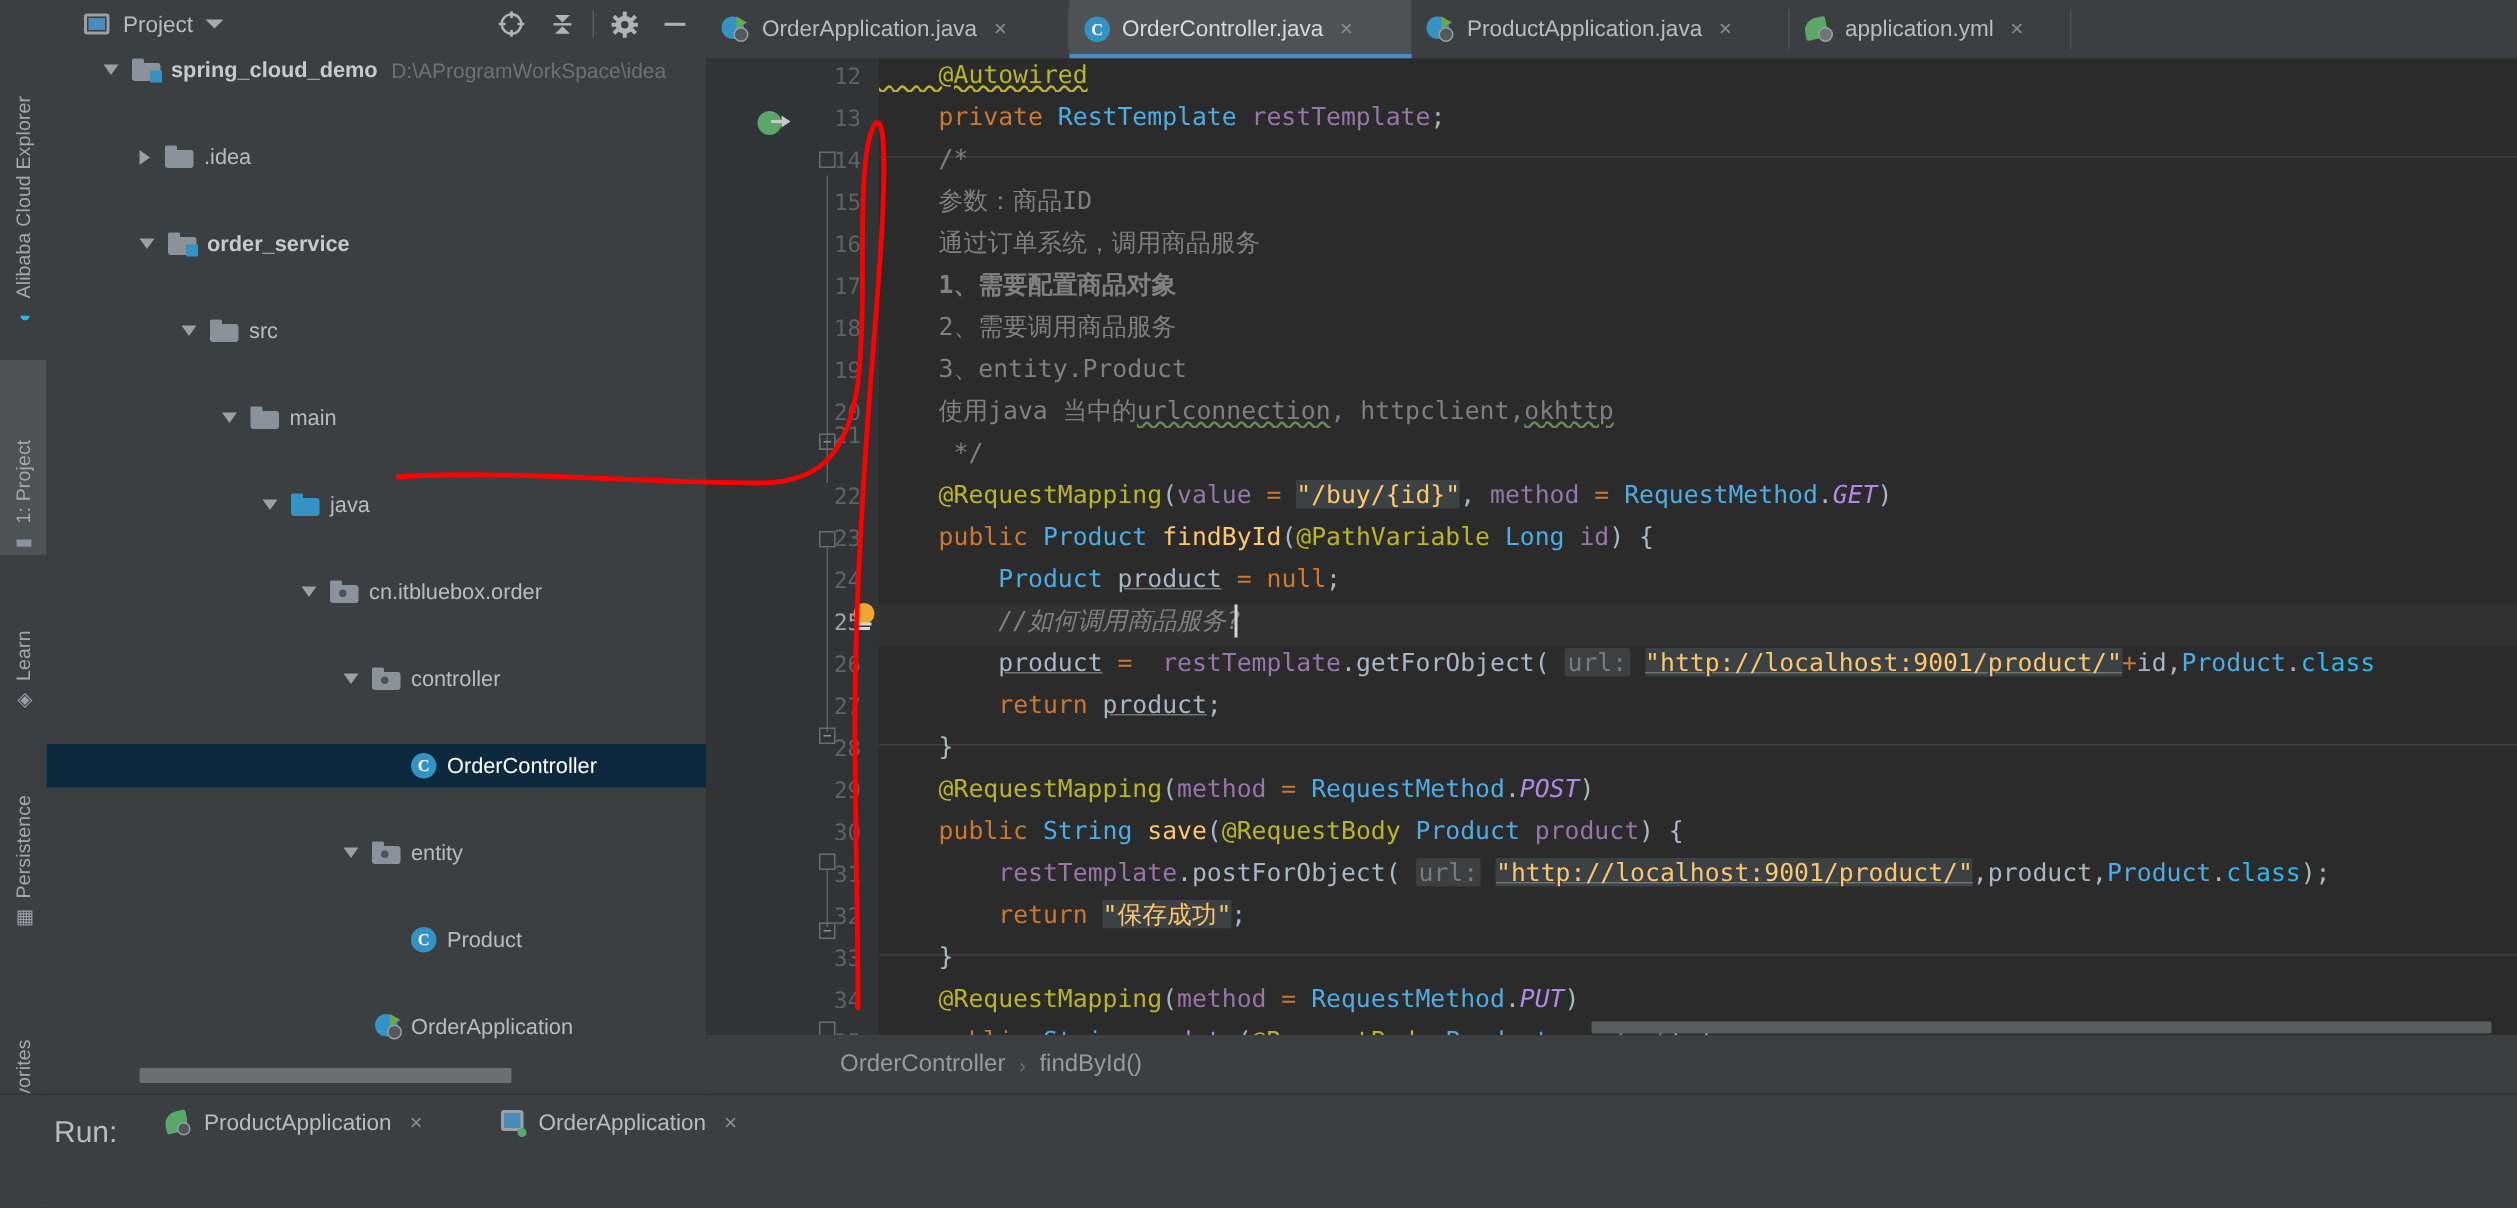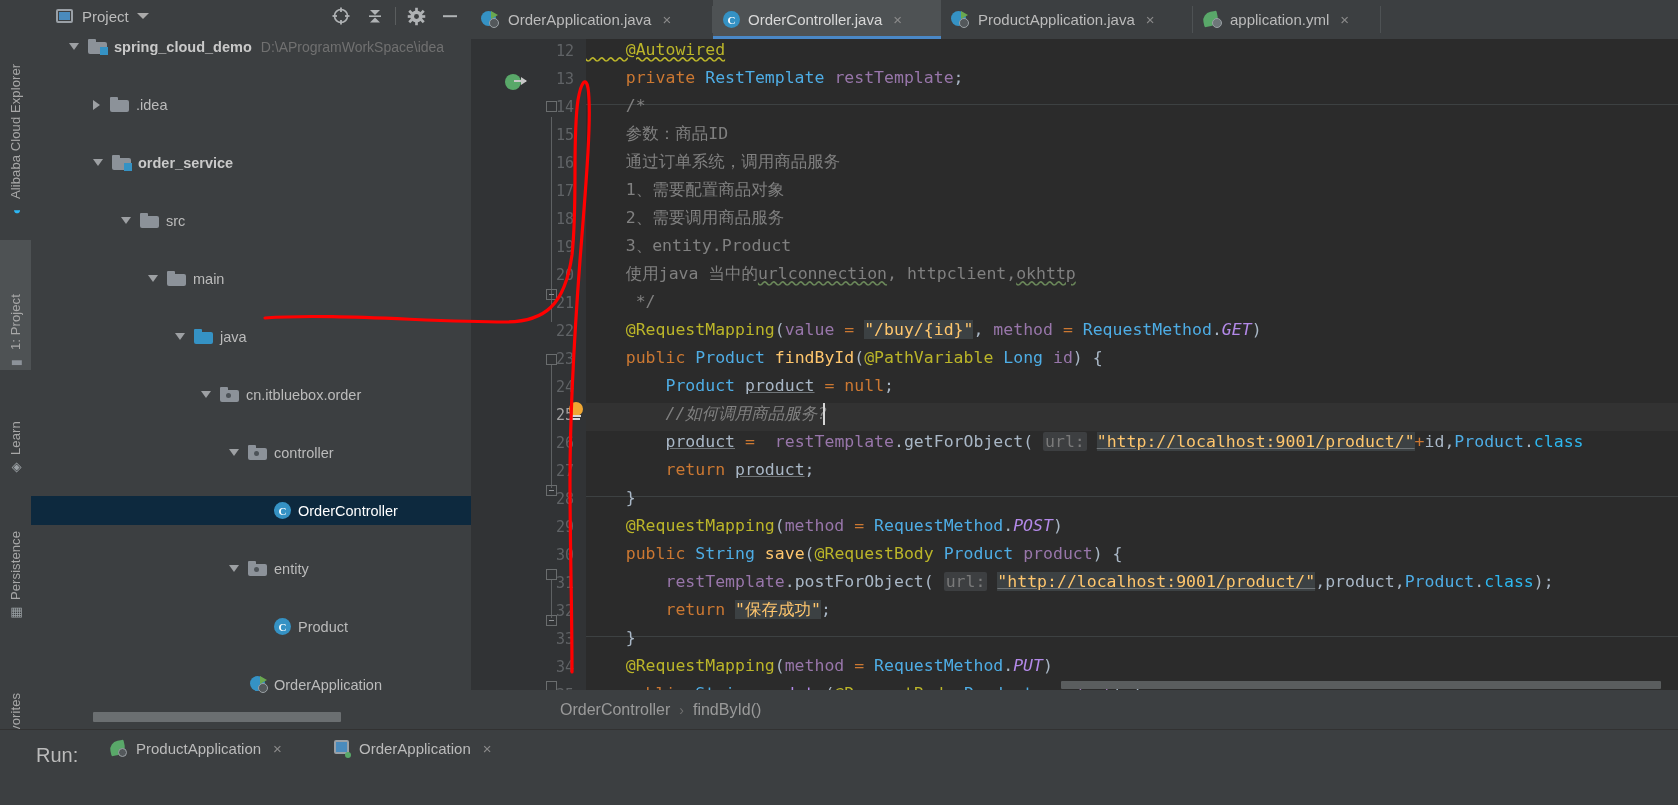--- a/index.html
+++ b/index.html
@@ -382,21 +382,21 @@
     <div class="gutter">
       <div class="lnum" style="top:3px;">12</div>
       <div class="lnum" style="top:31px;">13</div>
       <div class="lnum" style="top:59px;">14</div>
       <div class="lnum" style="top:87px;">15</div>
       <div class="lnum" style="top:115px;">16</div>
       <div class="lnum" style="top:143px;">17</div>
       <div class="lnum" style="top:171px;">18</div>
       <div class="lnum" style="top:199px;">19</div>
       <div class="lnum" style="top:227px;">20</div>
-      <div class="lnum" style="top:255px;">21</div>
+      <div class="lnum" style="top:242px;">21</div>
       <div class="lnum" style="top:283px;">22</div>
       <div class="lnum" style="top:311px;">23</div>
       <div class="lnum" style="top:339px;">24</div>
       <div class="lnum cur" style="top:367px;">25</div>
       <div class="lnum" style="top:395px;">26</div>
       <div class="lnum" style="top:423px;">27</div>
       <div class="lnum" style="top:451px;">28</div>
       <div class="lnum" style="top:479px;">29</div>
       <div class="lnum" style="top:507px;">30</div>
       <div class="lnum" style="top:535px;">31</div>
@@ -438,21 +438,21 @@
 
       <div class="sepline" style="left:0px;top:65px;width:1092px;"></div>
       <div class="sepline" style="left:0px;top:457px;width:1092px;"></div>
       <div class="sepline" style="left:0px;top:597px;width:1092px;"></div>
 
       <div class="cline" style="top:-3px;"><span class="ann wavyy">    @Autowired</span></div>
       <div class="cline" style="top:25px;"><span class="k">    private </span><span class="typ">RestTemplate</span><span class="pln"> </span><span class="fld2">restTemplate</span><span class="pln">;</span></div>
       <div class="cline" style="top:53px;"><span class="cmt">    /*</span></div>
       <div class="cline" style="top:81px;"><span class="cmt">    参数：商品ID</span></div>
       <div class="cline" style="top:109px;"><span class="cmt">    通过订单系统，调用商品服务</span></div>
-      <div class="cline" style="top:137px;"><span class="cmt">    1、需要配置商品对象</span></div>
+      <div class="cline" style="top:137px;font-weight:bold;"><span class="cmt">    1、需要配置商品对象</span></div>
       <div class="cline" style="top:165px;"><span class="cmt">    2、需要调用商品服务</span></div>
       <div class="cline" style="top:193px;"><span class="cmt">    3、entity.Product</span></div>
       <div class="cline" style="top:221px;"><span class="cmt">    使用java 当中的</span><span class="cmt wavy">urlconnection</span><span class="cmt">, httpclient,</span><span class="cmt wavy">okhttp</span></div>
       <div class="cline" style="top:249px;"><span class="cmt">     */</span></div>
       <div class="cline" style="top:277px;"><span class="ann">    @RequestMapping</span><span class="pln">(</span><span class="fld2">value</span><span class="pln"> </span><span class="k">=</span><span class="pln"> </span><span class="str hl">"/buy/{id}"</span><span class="pln">, </span><span class="fld2">method</span><span class="pln"> </span><span class="k">=</span><span class="pln"> </span><span class="typ">RequestMethod</span><span class="pln">.</span><span class="purp" style="font-style:italic;">GET</span><span class="pln">)</span></div>
       <div class="cline" style="top:305px;"><span class="k">    public </span><span class="typ">Product</span><span class="pln"> </span><span class="mth" style="color:#ffc66d;">findById</span><span class="pln">(</span><span class="ann">@PathVariable</span><span class="pln"> </span><span class="typ">Long</span><span class="pln"> </span><span class="fld2">id</span><span class="pln">) {</span></div>
       <div class="cline" style="top:333px;"><span class="pln">        </span><span class="typ">Product</span><span class="pln"> </span><span class="pln ul">product</span><span class="pln"> </span><span class="k">=</span><span class="pln"> </span><span class="k">null</span><span class="pln">;</span></div>
       <div class="cline" style="top:361px;"><span class="cmt" style="font-style:italic;">        //如何调用商品服务?</span></div>
       <div class="cline" style="top:389px;"><span class="pln">        </span><span class="pln ul">product</span><span class="pln"> </span><span class="k">=</span><span class="pln">  </span><span class="fld2">restTemplate</span><span class="pln">.</span><span class="pln">getForObject</span><span class="pln">( </span><span class="hint">url:</span><span class="pln"> </span><span class="str hl ul">"http://localhost:9001/product/"</span><span class="k">+</span><span class="pln">id,</span><span class="typ">Product</span><span class="pln">.</span><span class="kb">class</span></div>
       <div class="cline" style="top:417px;"><span class="pln">        </span><span class="k">return</span><span class="pln"> </span><span class="pln ul">product</span><span class="pln">;</span></div>

